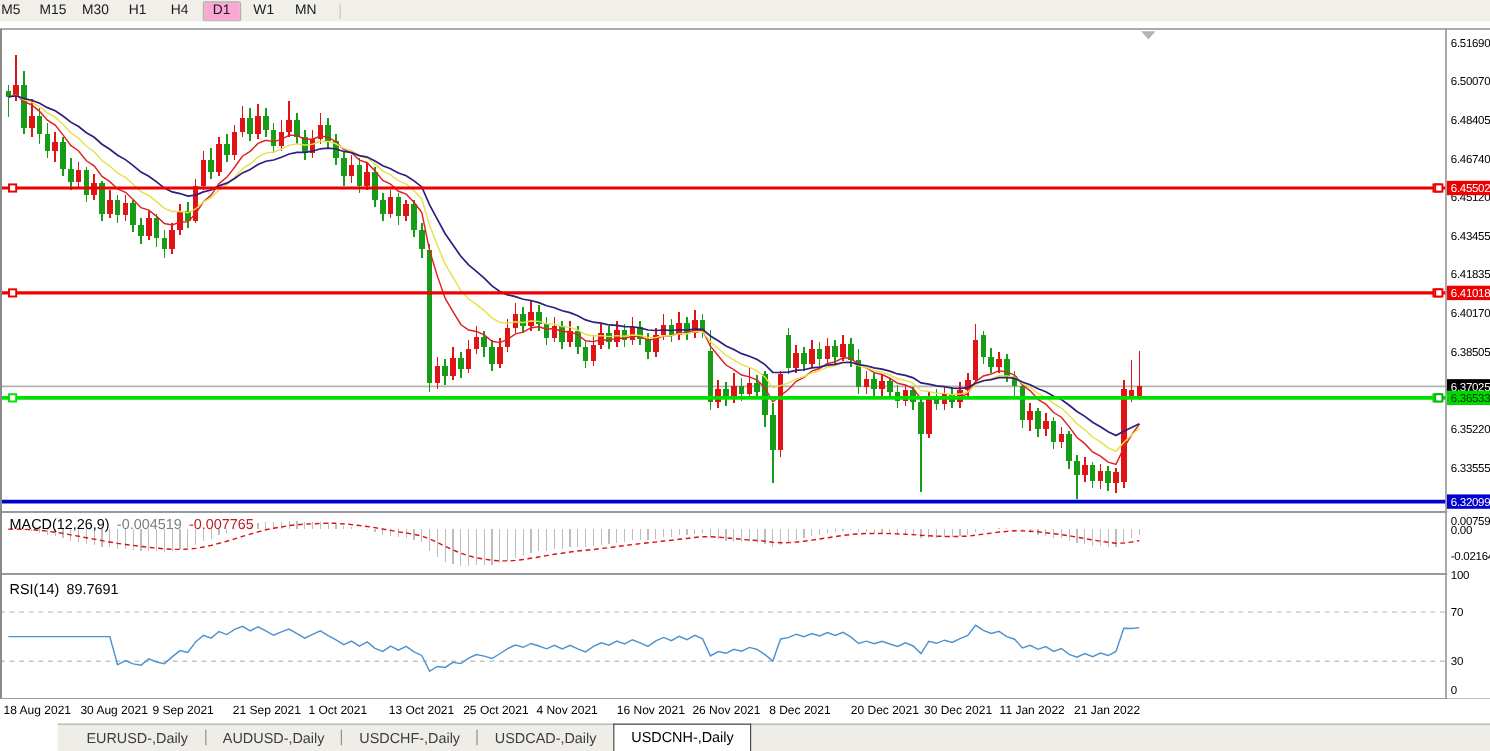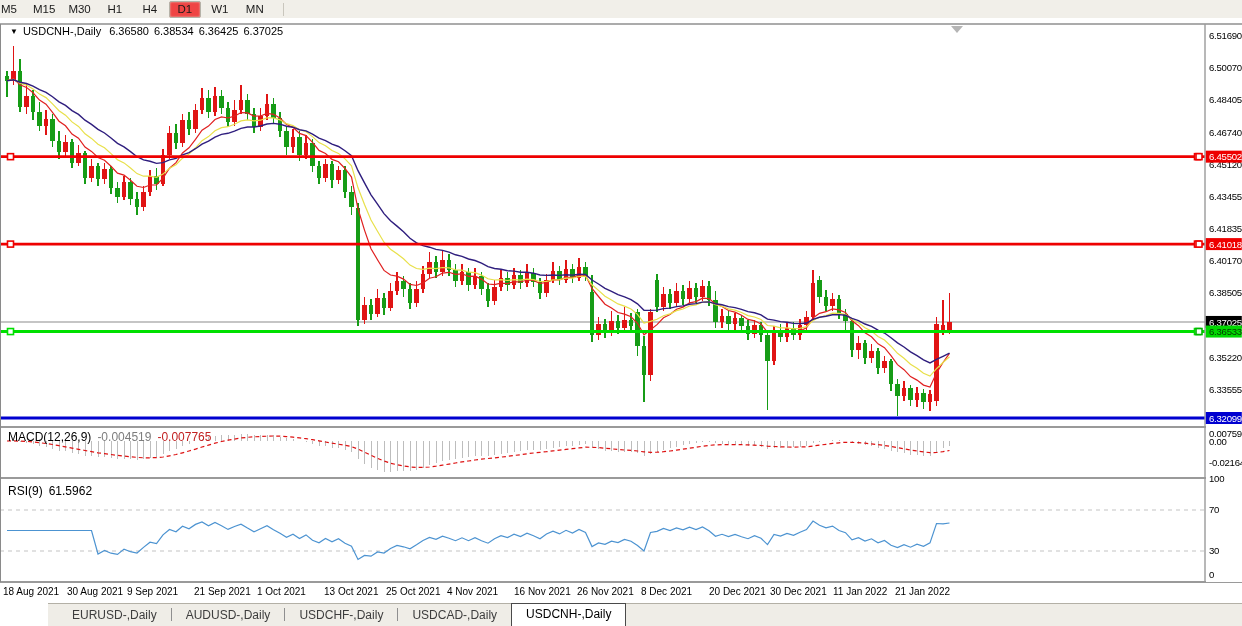--- a/index.html
+++ b/index.html
@@ -4,21 +4,21 @@
 <style>
   html,body{margin:0;padding:0;background:#fff;}
   .screen{position:relative;width:1242px;height:626px;overflow:hidden;background:#fff;
           font-family:"Liberation Sans","DejaVu Sans",sans-serif;-webkit-font-smoothing:antialiased;}
   
   .toolbar{position:absolute;left:0;top:0;width:100%;height:18px;background:#f1efe9;
            display:flex;align-items:center;overflow:hidden;}
   .tf-btn{min-width:22px;text-align:center;font-size:11.5px;color:#1a1a1a;padding:0 4px;
           height:15px;line-height:15px;border:1px solid transparent;border-radius:2px;margin-right:3px;}
   .tf-btn:first-child{margin-left:-7px;}
-  .tf-btn.active{background:#ef4444;border-color:#b5b2a8;box-shadow:inset 0 0 2px #d8d5cb;}
+  .tf-btn.active{background:#f9a8d4;border-color:#b5b2a8;box-shadow:inset 0 0 2px #d8d5cb;}
   .tb-sep{width:1px;height:13px;background:#c9c6bd;margin-left:9px;}
   
   .chart-wrap{position:absolute;left:0;top:18px;width:1130px;height:585px;}
   svg text{font-family:"Liberation Sans","DejaVu Sans",sans-serif;}
   
   .chart-title{position:absolute;left:10px;top:25px;font-size:11px;color:#000;white-space:nowrap;}
   .chart-title .caret{font-size:8px;position:relative;top:-1px;margin-right:5px;}
   .chart-title .sym{margin-right:8px;}
   .chart-title .px{margin-right:5px;}
   .ind-label{position:absolute;font-size:12px;color:#000;white-space:nowrap;}
@@ -579,30 +579,27 @@
           <text x="577" y="595" fill="#000">26 Nov 2021</text>
           <text x="641" y="595" fill="#000">8 Dec 2021</text>
           <text x="709" y="595" fill="#000">20 Dec 2021</text>
           <text x="770" y="595" fill="#000">30 Dec 2021</text>
           <text x="833" y="595" fill="#000">11 Jan 2022</text>
           <text x="895" y="595" fill="#000">21 Jan 2022</text>
         </g>
       </svg>
   </div>
 
-  <div class="chart-title">
-    <span class="caret">▼</span><span class="sym">USDCNH-,Daily</span><span class="px">6.36580</span><span class="px">6.38534</span><span class="px">6.36425</span><span class="px">6.37025</span>
-  </div>
 
   <div class="ind-label" style="left:8px;top:430px;">
     <span>MACD(12,26,9)</span><span class="v1">-0.004519</span><span class="v2">-0.007765</span>
   </div>
 
   <div class="ind-label" style="left:8px;top:484px;">
-    <span>RSI(9)</span><span class="vr">61.5962</span>
+    <span>RSI(14)</span><span class="vr">89.7691</span>
   </div>
 
   <div class="tabbar">
       <div class="tab">EURUSD-,Daily</div>
       <div class="tab-sep"></div>
       <div class="tab">AUDUSD-,Daily</div>
       <div class="tab-sep"></div>
       <div class="tab">USDCHF-,Daily</div>
       <div class="tab-sep"></div>
       <div class="tab">USDCAD-,Daily</div>

